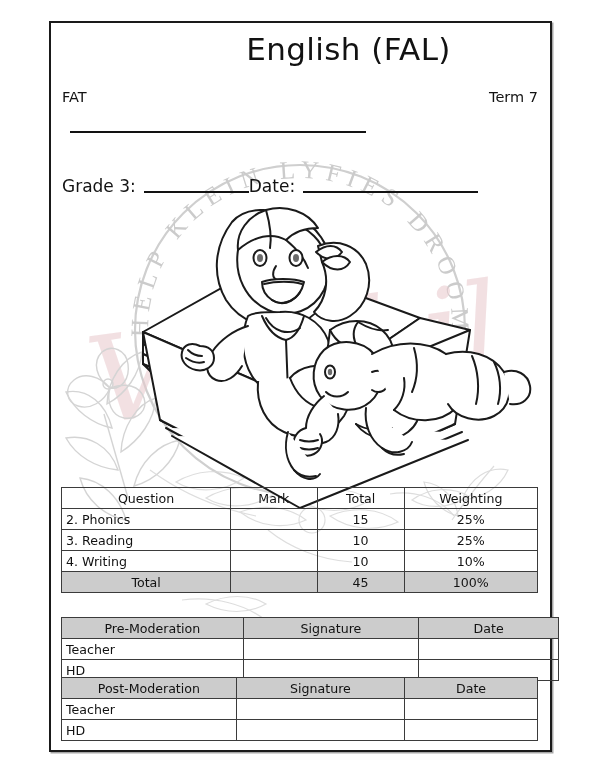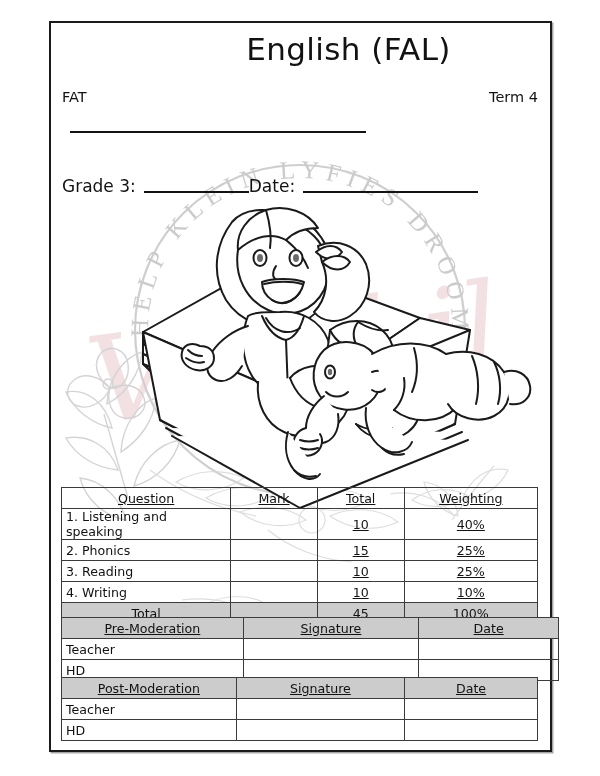--- a/index.html
+++ b/index.html
@@ -129,21 +129,21 @@
   }
   #marks-table { left: 61px; top: 487px; width: 477px; }
   #moderation-table-1 { left: 61px; top: 617px; width: 498px; }
   #moderation-table-2 { left: 61px; top: 677px; width: 477px; }
 
   .col-question { width: 175px; }
   .col-mark { width: 84px; }
   .col-total { width: 85px; }
   .col-weighting { width: 133px; }
 
-  .c-center { text-align: center; text-decoration: underline; }
+  .c-center { text-align: center; }
   .c-left { text-align: left; }
   .shaded { background: #cccccc !important; }
 
   
   svg { display: block; }
 </style>
 </head>
 <body>
 
 <div id="page">
@@ -342,21 +342,21 @@
   </div>
 
   <div id="content-layer">
 
     <div id="sheet-border"></div>
 
     <div class="doc-title">English (FAL)</div>
 
     <div class="fat-label">FAT</div>
 
-    <div class="term-label">Term 4</div>
+    <div class="term-label">Term 7</div>
 
     <div class="field-row" id="name-row">
       <span class="rule" id="name-rule"></span>
     </div>
 
     <div class="field-row" id="grade-row">
       <span class="field-label">Grade 3:</span>
       <span class="rule" id="grade-rule"></span>
       <span class="field-label" id="date-label">Date:</span>
       <span class="rule" id="date-rule"></span>
@@ -366,26 +366,20 @@
       <thead>
         <tr>
           <th class="col-question c-center">Question</th>
           <th class="col-mark c-center">Mark</th>
           <th class="col-total c-center">Total</th>
           <th class="col-weighting c-center">Weighting</th>
         </tr>
       </thead>
       <tbody>
         <tr>
-          <td class="c-left">1.  Listening and speaking</td>
-          <td class="c-center"></td>
-          <td class="c-center">10</td>
-          <td class="c-center">40%</td>
-        </tr>
-        <tr>
           <td class="c-left">2. Phonics</td>
           <td class="c-center"></td>
           <td class="c-center">15</td>
           <td class="c-center">25%</td>
         </tr>
         <tr>
           <td class="c-left">3. Reading</td>
           <td class="c-center"></td>
           <td class="c-center">10</td>
           <td class="c-center">25%</td>

